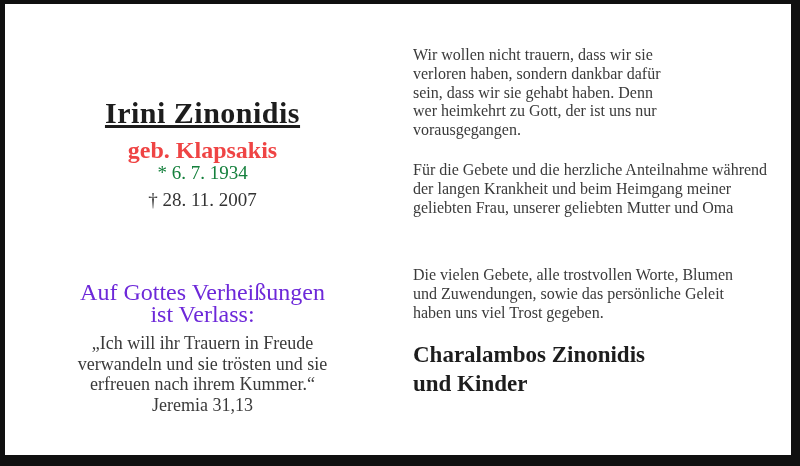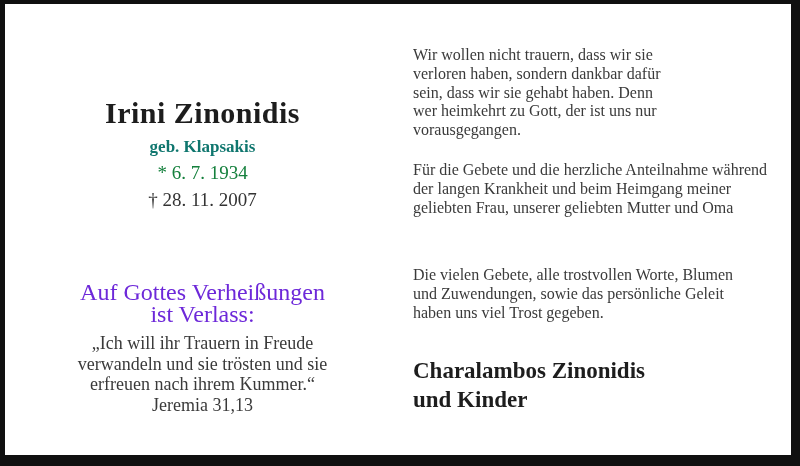--- a/index.html
+++ b/index.html
@@ -19,41 +19,42 @@
   .abs { position: absolute; }
 
   
   .left-col { left: 20px; width: 355px; text-align: center; color: #2f2f2f; }
   .deceased-name {
     top: 92px;
     font-size: 30px;
     font-weight: bold;
     color: #1d1d1d;
     letter-spacing: 0.5px;
+    text-decoration: underline;
   }
   .maiden-name {
     top: 133px;
-    font-size: 17px;
+    font-size: 24px;
     font-weight: bold;
-    color: #0f766e;
+    color: #ef4444;
   }
   .birth-date { top: 158px; font-size: 19px; color: #15803d; }
   .death-date { top: 185px; font-size: 19px; color: #333333; }
   .promise { top: 277px; font-size: 24px; line-height: 22px; color: #6d28d9; }
   .quote  { top: 329px; font-size: 18px; line-height: 20.5px; color: #3a3a3a; }
 
   
   .right-col { left: 392px; width: 385px; text-align: left; color: #3a3a3a; margin-left: 16px; }
   .para { font-size: 16px; line-height: 18.8px; }
   .para div, .promise div, .quote div { white-space: nowrap; }
   .para-1 { top: 42px; }
   .para-2 { top: 157px; }
   .para-3 { top: 262px; }
   .signature {
-    top: 352px;
+    top: 336px;
     font-size: 23px;
     font-weight: bold;
     color: #1d1d1d;
     line-height: 29px;
   }
 </style>
 </head>
 <body>
 
 <div class="page">

